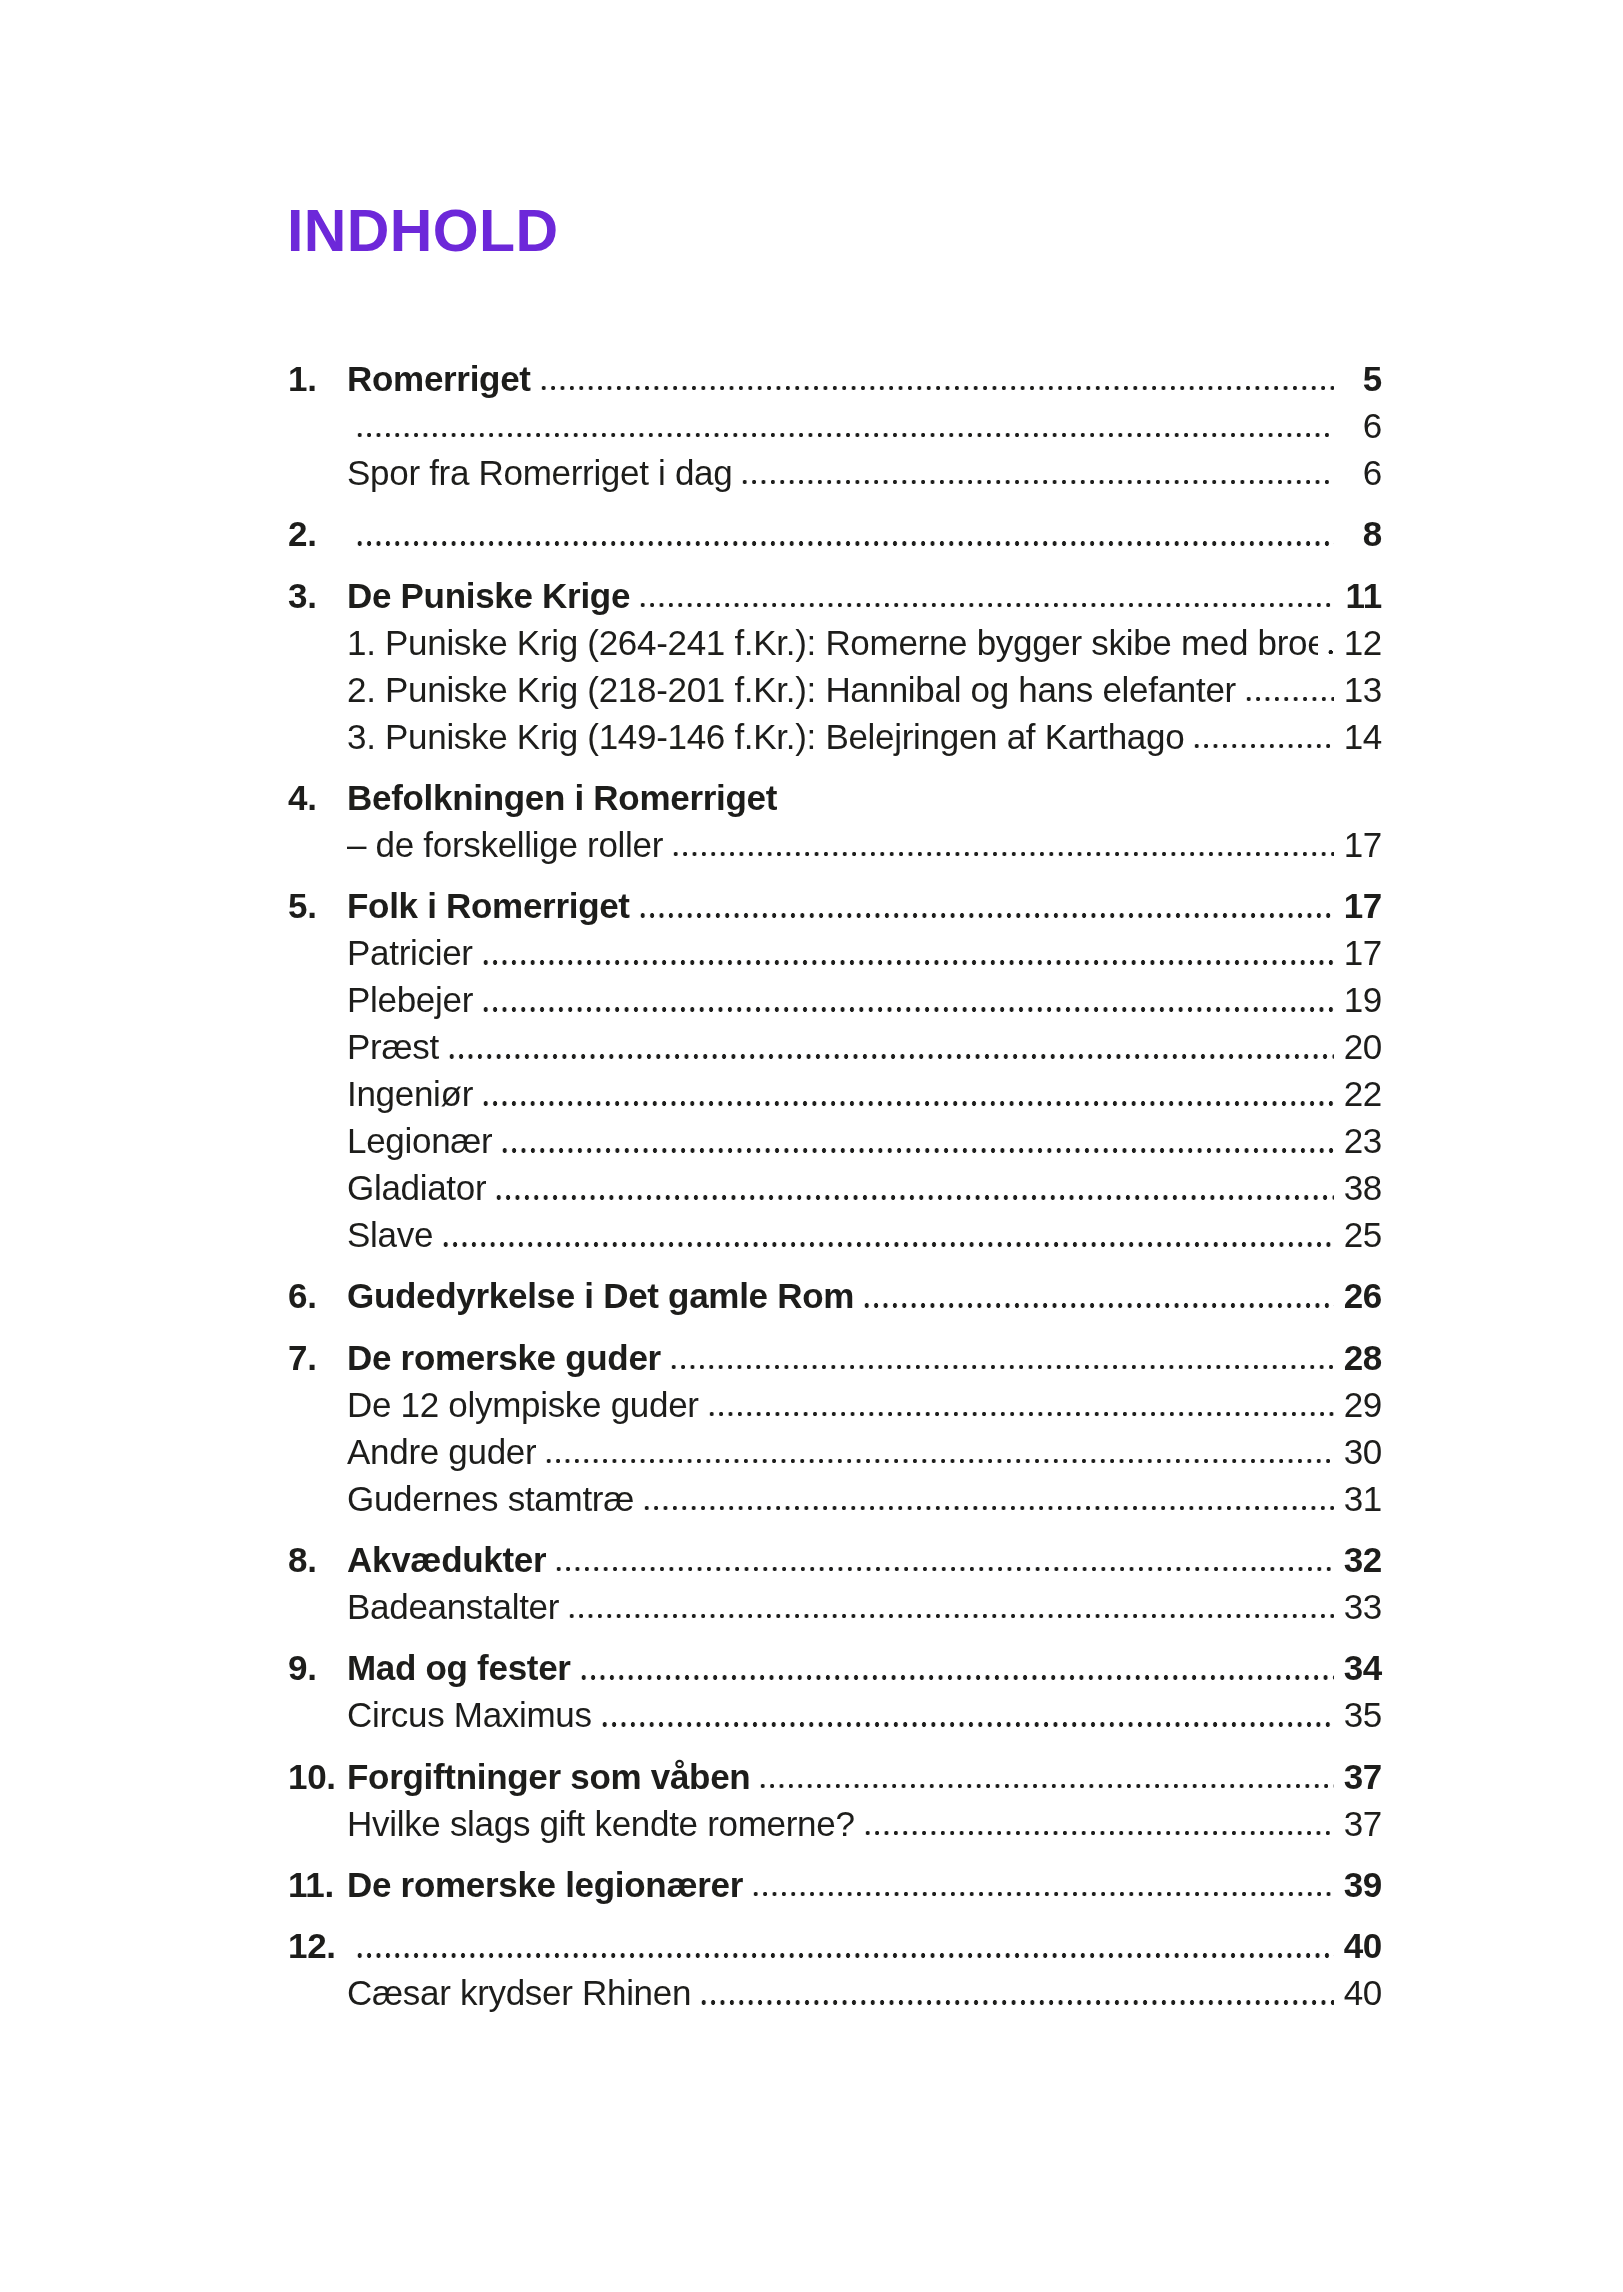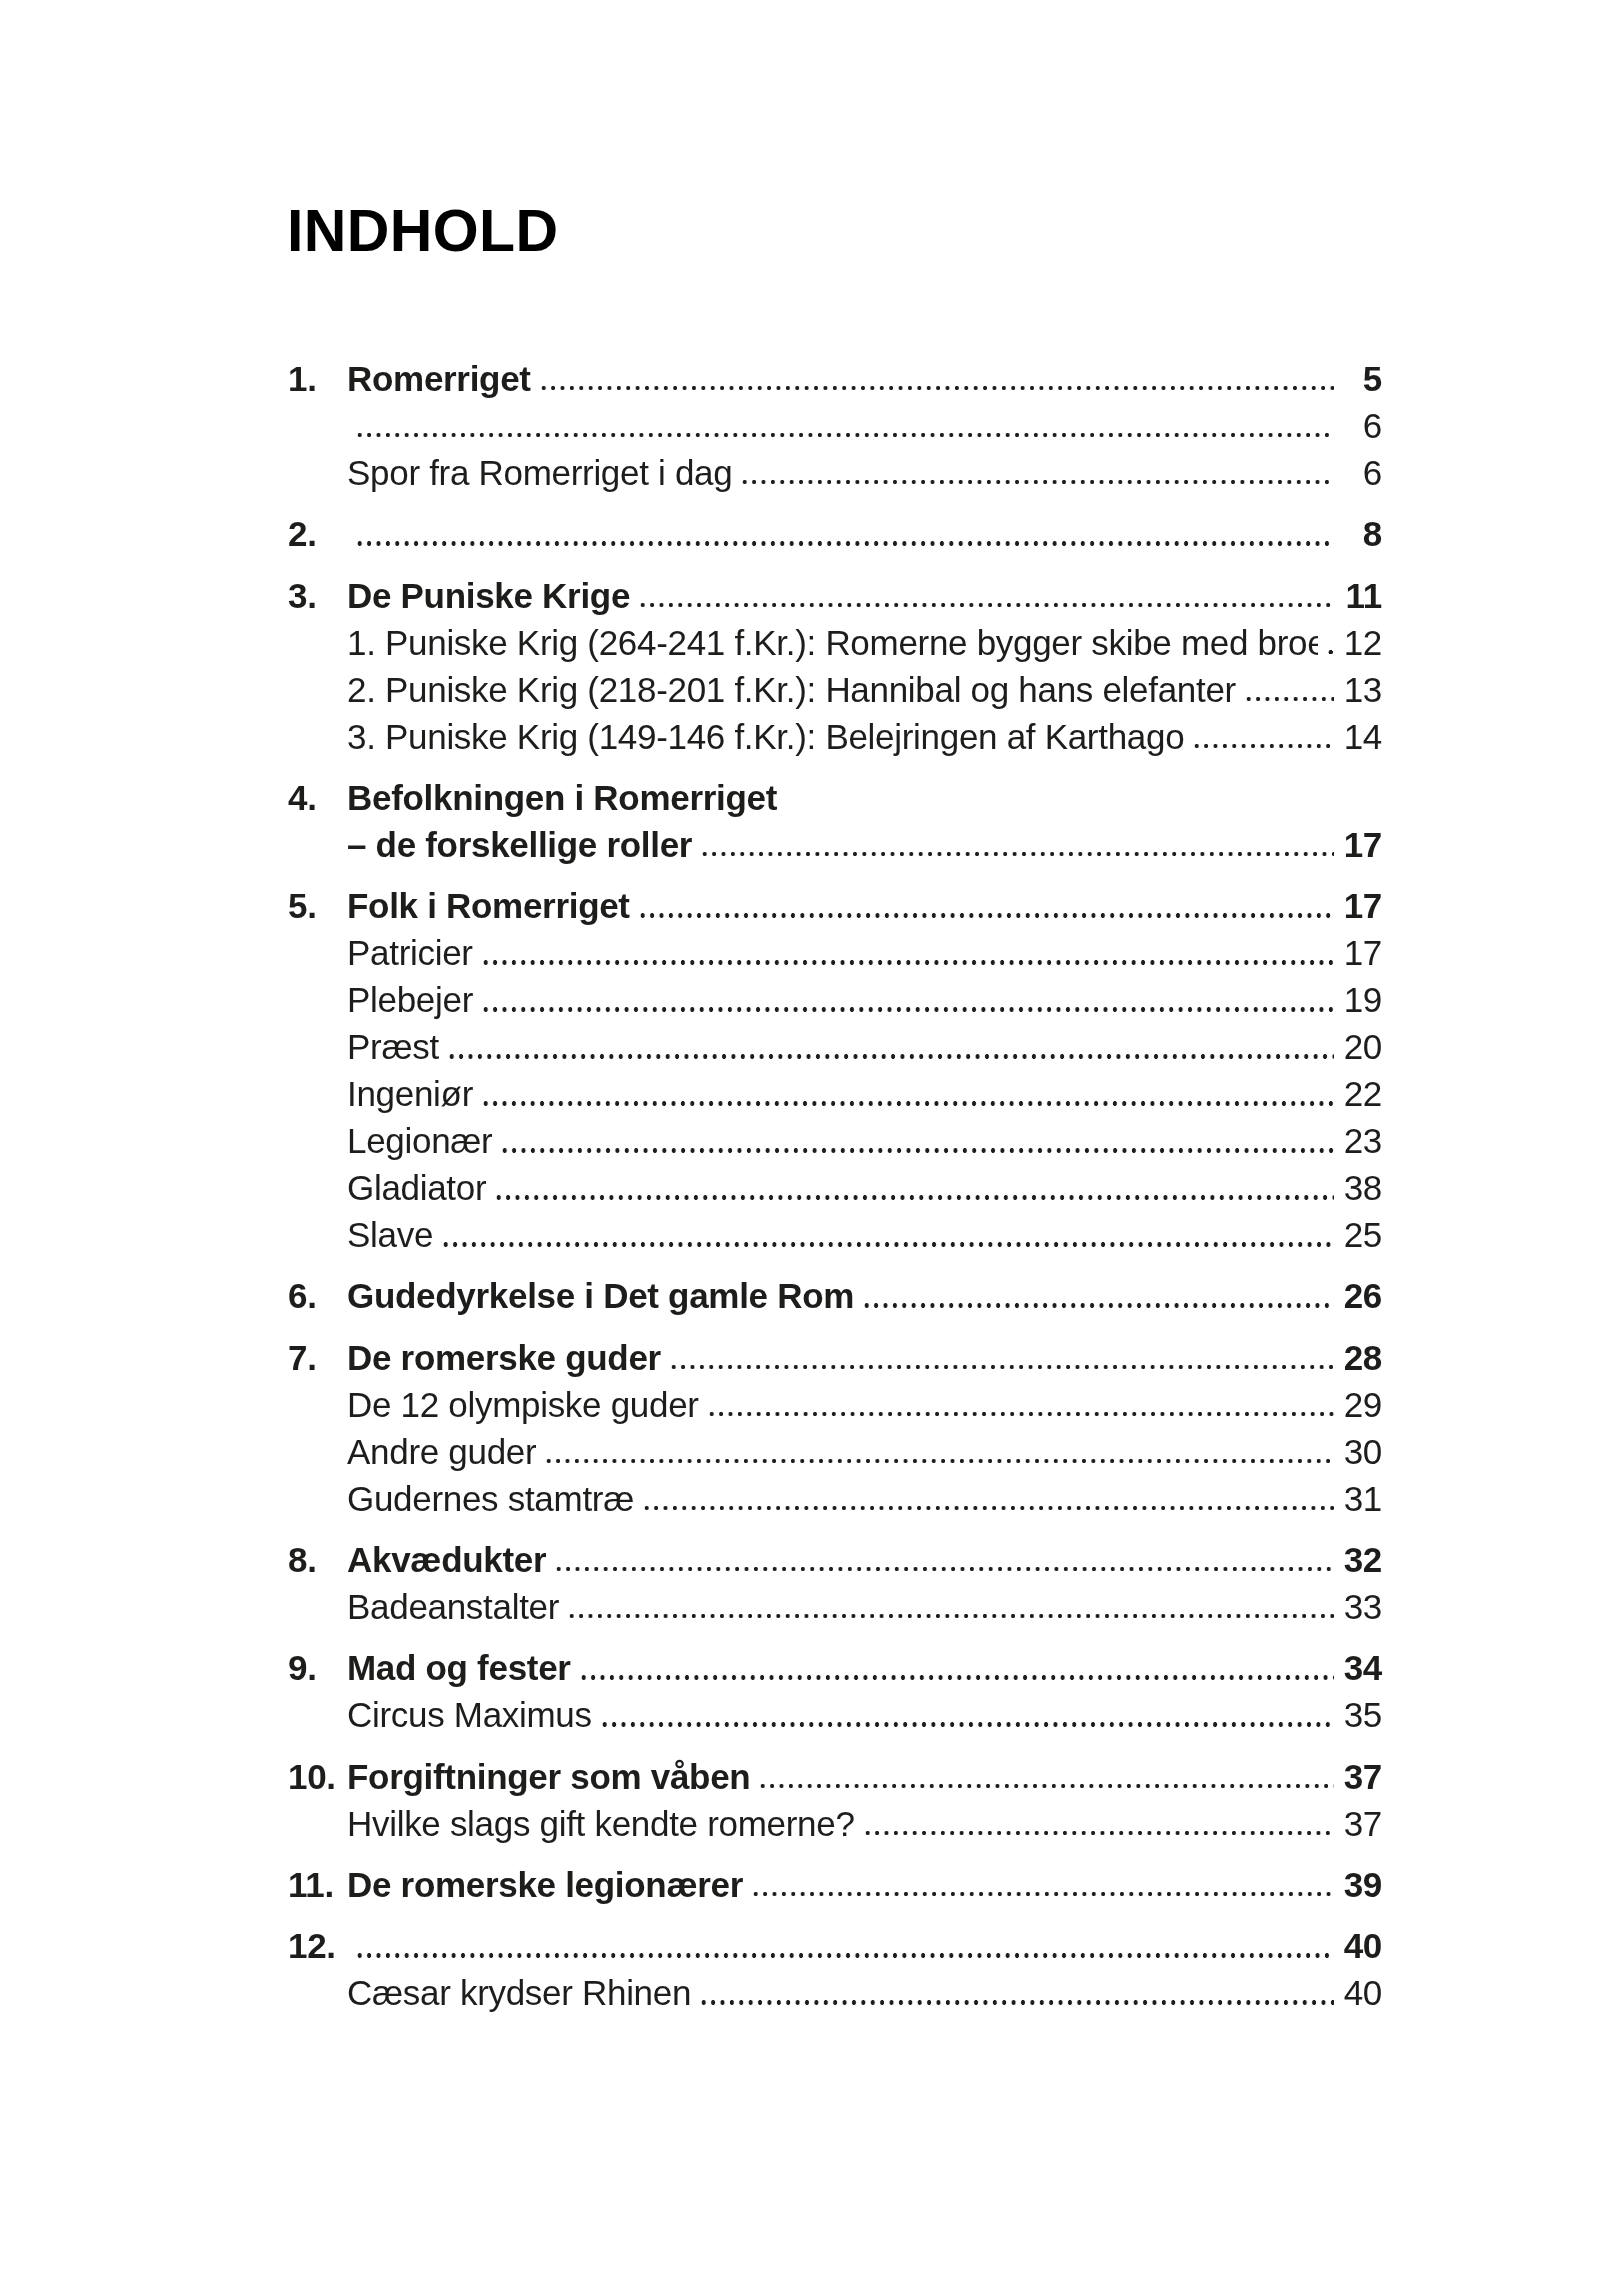--- a/index.html
+++ b/index.html
@@ -39,21 +39,21 @@
     letter-spacing: -0.3px;
     white-space: nowrap;
   }
   .row .num {
     flex: 0 0 auto;
     width: 59px;
     font-weight: 700;
   }
   .row.chapter .text, .row.chapter .pg { font-weight: 700; }
   .row.cont { padding-left: 59px; }
-  .row.cont .text, .row.cont .pg { font-weight: 700; }
+  .row.cont .text, .row.cont .pg { font-weight: 400; }
   .row.sub { padding-left: 59px; font-weight: 400; }
   .row .text { flex: 0 1 auto; overflow: hidden; }
   .leader {
     flex: 1 1 0;
     min-width: 7.2px;
     height: 4.5px;
     align-self: flex-end;
     margin: 0 5.4px 11.6px 8px;
     background-image: radial-gradient(circle, #1d1d1b 2px, rgba(0,0,0,0) 2.4px);
     background-size: 9.4px 4.5px;
@@ -63,21 +63,21 @@
   .pg {
     flex: 0 0 auto;
     width: 43px;
     text-align: right;
   }
 </style>
 </head>
 <body>
 
 <div class="page" style="background: rgb(255, 255, 255); color: rgb(29, 29, 27);">
-  <h1 class="title" style="color: #000000;">INDHOLD</h1>
+  <h1 class="title" style="color: #6d28d9;">INDHOLD</h1>
   <div class="toc">
       <div class="block">
         <div class="row chapter">
           <span class="num">1.</span>
           <span class="text">Romerriget</span>
           <span class="leader"></span>
           <span class="pg">5</span>
         </div>
         <div class="row sub">
           <span class="leader"></span>

